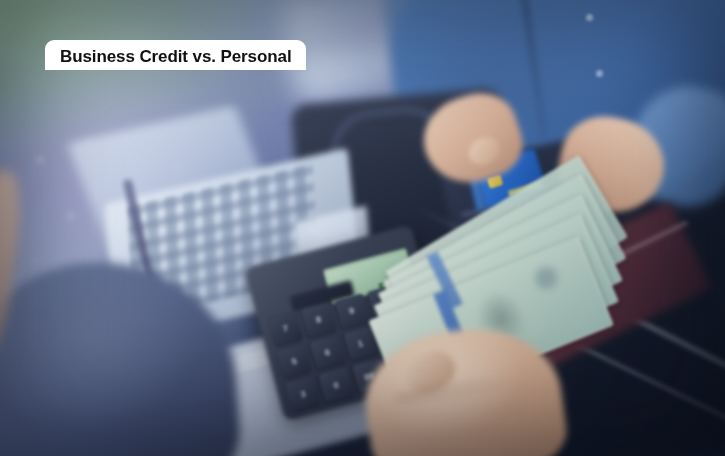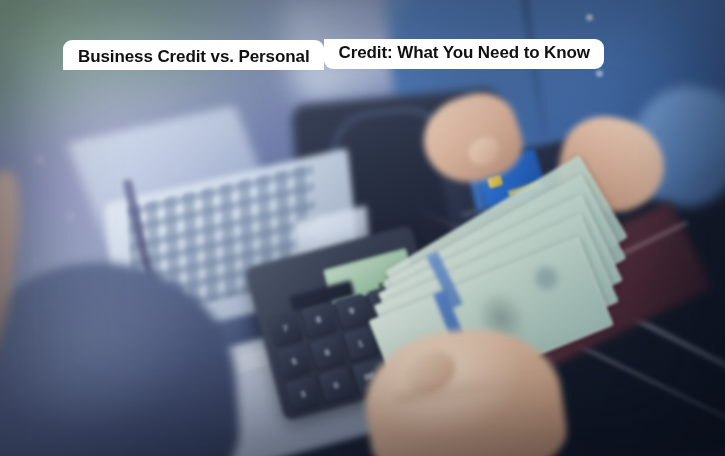--- a/index.html
+++ b/index.html
@@ -436,23 +436,23 @@
     mix-blend-mode:normal;
   }
   #vignette{
     inset:0;
     box-shadow:inset 0 0 90px 26px rgba(8,12,24,.42);
   }
 
   
   #title-banner{
     position:absolute;
-    left:48px; top:40px;
+    left:30px; top:40px;
     z-index:40;
-    display:flex; 
+    display:flex; flex-direction:column;
     align-items:flex-start;
   }
   .title-line{
     background:#ffffff;
     color:#111111;
     font-family:"Liberation Sans", sans-serif;
     font-weight:700;
     font-size:17px;
     line-height:1;
     letter-spacing:-.1px;
@@ -560,16 +560,15 @@
   <div class="layer" id="knuckles"></div>
 
   <div class="layer" id="knee"></div>
   <div class="layer" id="arm-left"></div>
 
   <div class="layer" id="grade"></div>
   <div class="layer" id="vignette"></div>
 
   <div id="title-banner">
     <div class="title-line" id="title-line-1">Business Credit vs. Personal</div>
-    <div class="title-line" id="title-line-2">Credit: What You Need to Know</div>
   </div>
 
 </div>
 
 </body></html>

